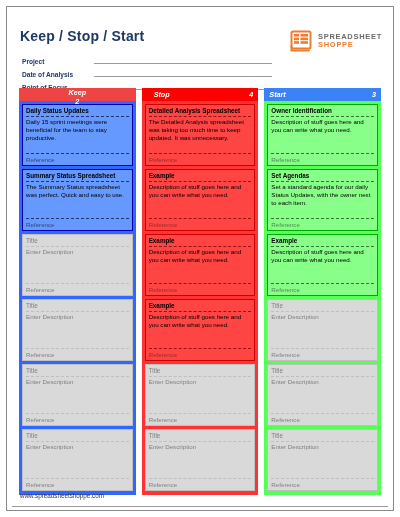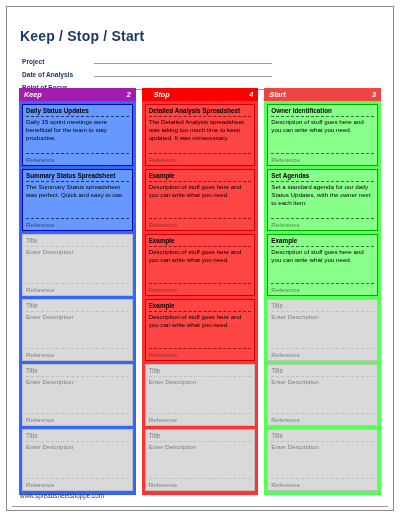--- a/index.html
+++ b/index.html
@@ -118,25 +118,25 @@
 
   .col-body {
     padding: 3px;
     display: flex;
     flex-direction: column;
     gap: 3px;
     height: 394px;
   }
 
   
-  .col-keep  .col-head { background: #a21caf; }
+  .col-keep  .col-head { background: #ef4444; flex-direction: column; }
   .col-keep  .col-body { background: #3366FF; }
   .col-stop  .col-head { background: #FF0000; padding-left: 12px; }
   .col-stop  .col-body { background: #FF3333; }
-  .col-start .col-head { background: #ef4444; text-align: center; }
+  .col-start .col-head { background: #3b82f6; text-align: center; }
   .col-start .col-body { background: #55FF55; }
 
   
   .card {
     border: 1px solid;
     padding: 2px 3px 1px 3px;
     display: flex;
     flex-direction: column;
     height: 62px;
     overflow: hidden;
@@ -213,20 +213,38 @@
 </style>
 </head>
 <body>
 
 <div id="page">
 
   <div class="page-frame"></div>
 
   <div class="doc-title">Keep / Stop / Start</div>
 
+  <div class="logo-wrap">
+    <span class="logo-mark">
+      <svg width="24" height="22" viewBox="0 0 24 22" aria-hidden="true">
+        <rect x="2.5" y="1.5" width="19" height="17" rx="1.5" fill="#ffffff" stroke="#ED7D31" stroke-width="2"></rect>
+        <rect x="5" y="4" width="5" height="2.6" fill="#ED7D31"></rect>
+        <rect x="11.5" y="4" width="7.5" height="2.6" fill="#ED7D31"></rect>
+        <rect x="5" y="7.6" width="5" height="2.6" fill="#ED7D31"></rect>
+        <rect x="11.5" y="7.6" width="7.5" height="2.6" fill="#ED7D31"></rect>
+        <rect x="5" y="11.2" width="5" height="2.6" fill="#ED7D31"></rect>
+        <rect x="11.5" y="11.2" width="7.5" height="2.6" fill="#ED7D31"></rect>
+        <path d="M2.5 16.5 L2.5 20.5 L20 20.5" fill="none" stroke="#ED7D31" stroke-width="2" stroke-linecap="round"></path>
+      </svg>
+    </span>
+    <span class="logo-text">
+      <span class="l1">SPREADSHEET</span>
+      <span class="l2">SHOPPE</span>
+    </span>
+  </div>
 
   <div class="meta">
     <div class="meta-row">
       <span class="meta-label">Project</span>
       <span class="meta-line"></span>
     </div>
     <div class="meta-row">
       <span class="meta-label">Date of Analysis</span>
       <span class="meta-line"></span>
     </div>

